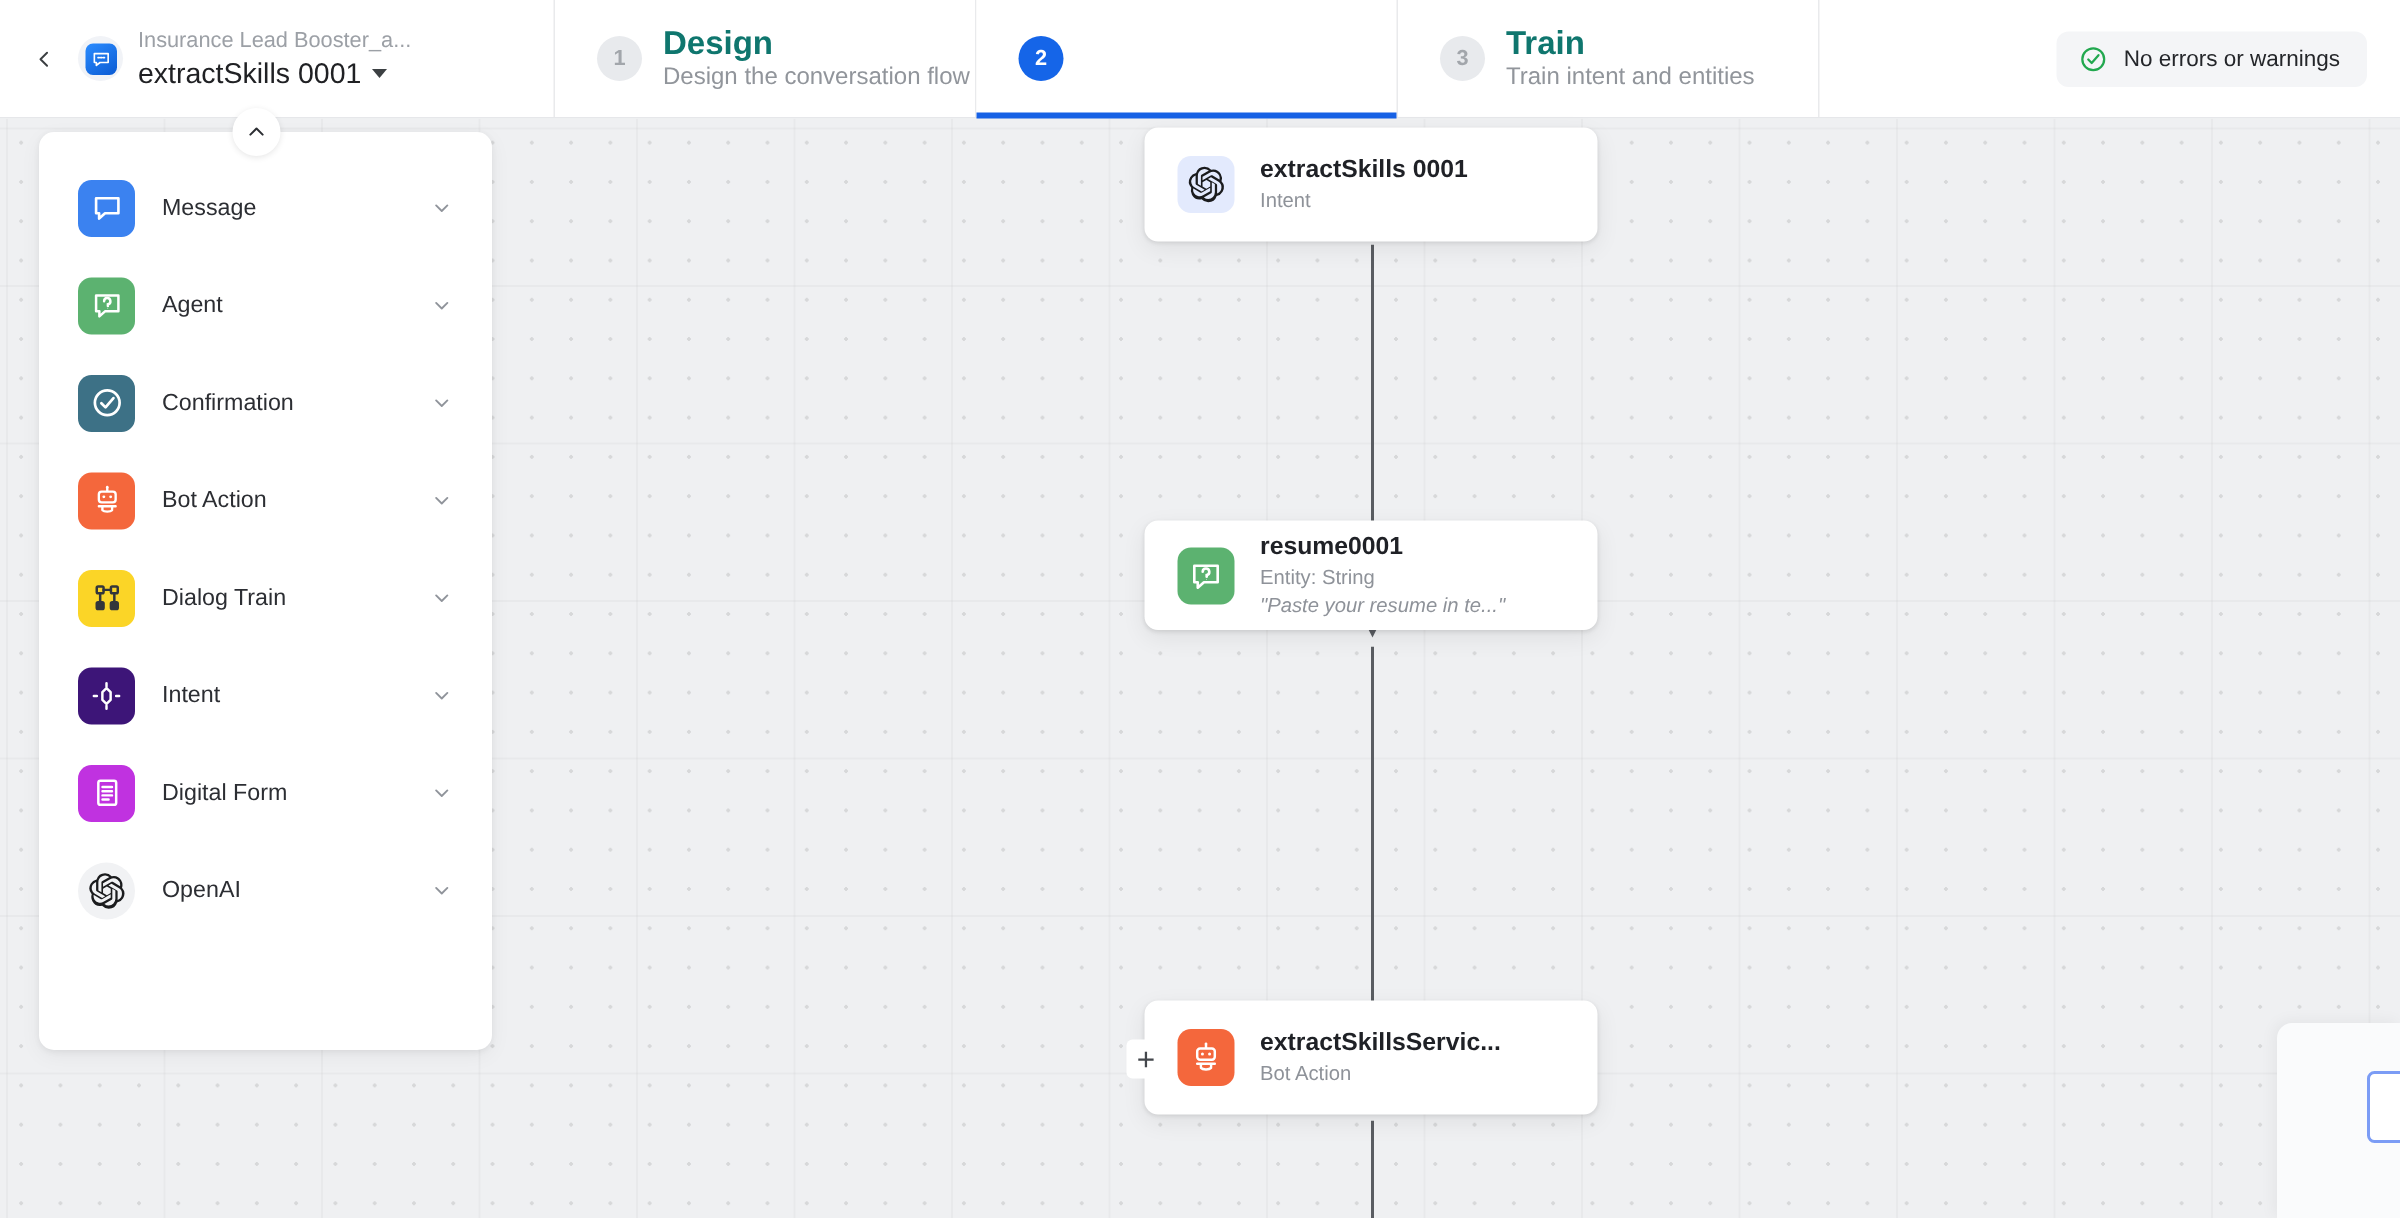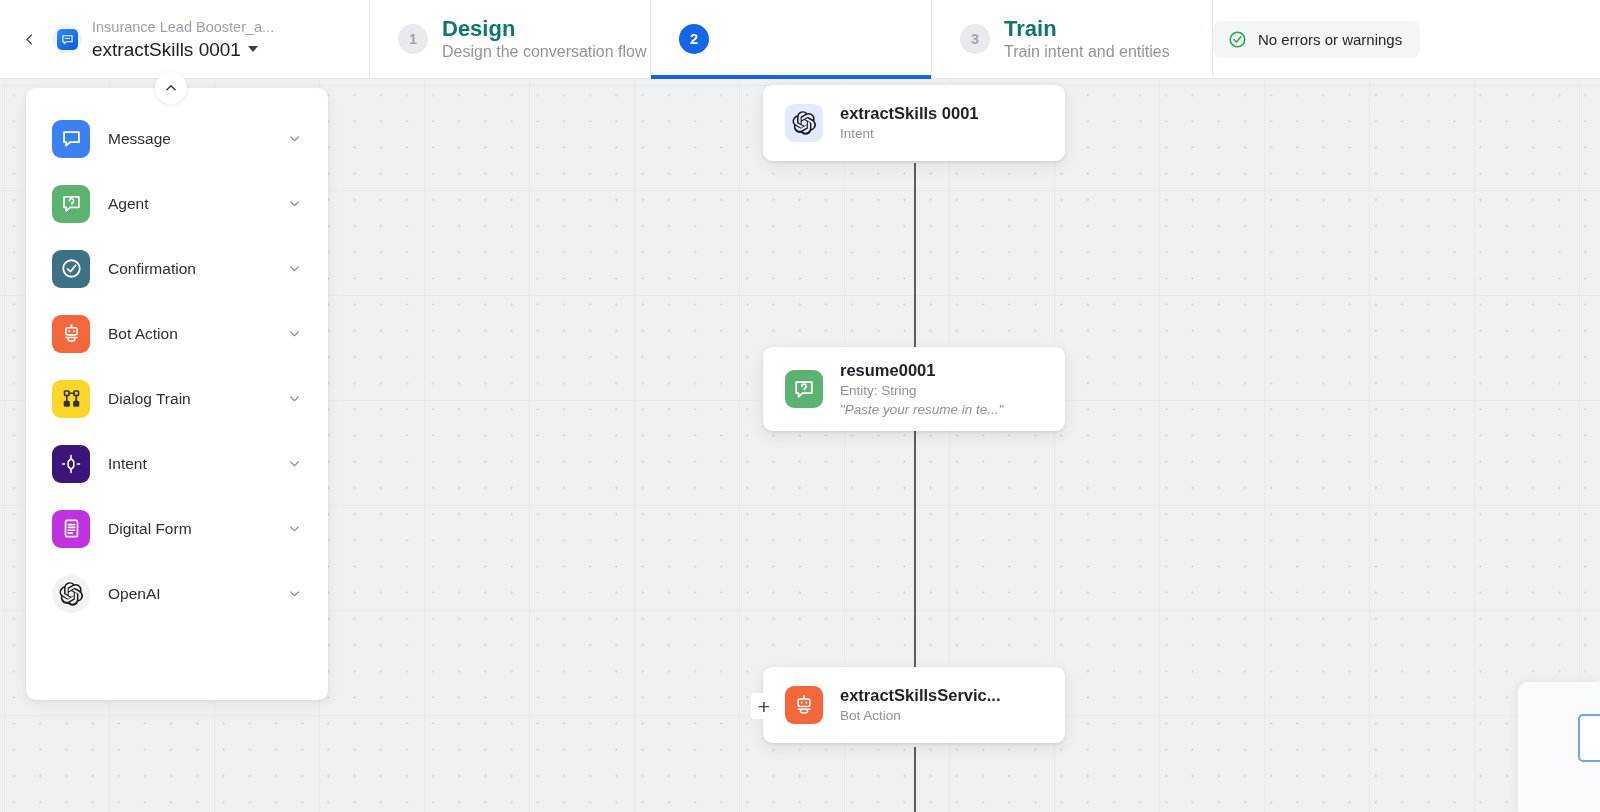--- a/index.html
+++ b/index.html
@@ -95,21 +95,21 @@
     display: flex; align-items: center; justify-content: center;
     flex: 0 0 30px;
   }
   .step.active .step-num { background: #1565e8; color: #ffffff; }
   .step-txt { display: flex; flex-direction: column; gap: 2px; }
   .step-title { font-size: 22px; font-weight: bold; color: #0f766e; line-height: 22px; }
   .step-sub { font-size: 16px; color: #91959b; line-height: 19px; white-space: nowrap; }
 
   .hdr-right {
     flex: 1; display: flex; align-items: center;
-    padding-right: 22px;
+    justify-content: flex-end; padding-right: 22px;
   }
   .status-pill {
     display: flex; align-items: center; gap: 11px;
     background: #f4f5f7; border-radius: 8px;
     padding: 9px 18px 9px 15px; cursor: pointer;
   }
   .status-txt { font-size: 15px; color: #24262a; font-weight: 500; }
 
   
   #sidebar {
@@ -212,21 +212,21 @@
       <svg width="26" height="26" viewBox="0 0 24 24" fill="#1b1c1e">
         <path d="M21.55 10.0a5.42 5.42 0 0 0-.47-4.45 5.49 5.49 0 0 0-5.9-2.63A5.43 5.43 0 0 0 11.1 1.1 5.49 5.49 0 0 0 5.87 4.9a5.43 5.43 0 0 0-3.63 2.63 5.49 5.49 0 0 0 .68 6.43 5.42 5.42 0 0 0 .47 4.45 5.49 5.49 0 0 0 5.9 2.63 5.42 5.42 0 0 0 4.08 1.82 5.49 5.49 0 0 0 5.23-3.8 5.43 5.43 0 0 0 3.63-2.63 5.49 5.49 0 0 0-.68-6.43zM13.37 20.9a4.07 4.07 0 0 1-2.61-.95l.13-.07 4.33-2.5a.71.71 0 0 0 .36-.62V10.65l1.83 1.06a.07.07 0 0 1 .04.05v5.06a4.09 4.09 0 0 1-4.08 4.08zM4.6 17.16a4.07 4.07 0 0 1-.49-2.74l.13.08 4.33 2.5a.7.7 0 0 0 .71 0l5.29-3.05v2.11a.07.07 0 0 1-.03.06l-4.38 2.53a4.09 4.09 0 0 1-5.56-1.49zM3.46 8.2a4.07 4.07 0 0 1 2.13-1.79v5.15a.7.7 0 0 0 .35.61l5.27 3.04-1.83 1.06a.07.07 0 0 1-.06 0L4.85 13.7A4.09 4.09 0 0 1 3.46 8.2zm15.04 3.5L13.2 8.63l1.83-1.05a.07.07 0 0 1 .06 0l4.38 2.53a4.08 4.08 0 0 1-.63 7.36v-5.15a.7.7 0 0 0-.34-.61zm1.82-2.74l-.13-.08-4.32-2.52a.7.7 0 0 0-.71 0L9.87 9.4V7.3a.07.07 0 0 1 .03-.06l4.38-2.52a4.08 4.08 0 0 1 6.05 4.23zM8.87 12.7l-1.83-1.06a.07.07 0 0 1-.04-.05V6.54a4.08 4.08 0 0 1 6.69-3.13l-.13.07-4.33 2.5a.71.71 0 0 0-.36.62zm1-2.14L12.23 9.2l2.37 1.36v2.73l-2.36 1.36-2.37-1.36z"></path>
       </svg>
     </div>
     <div class="node-txt">
       <div class="node-title">extractSkills 0001</div>
       <div class="node-sub">Intent</div>
     </div>
   </div>
 
-  <div class="node" style="left:763px; top:268px; width:302px; height:84px;">
+  <div class="node" style="left:763px; top:268px; width:302px; height:73px;">
     <div class="node-icon" style="background:#5cb270;">
       <svg width="22" height="22" viewBox="0 0 24 24" fill="none" stroke="#ffffff" stroke-width="1.9">
         <path d="M3.5 4.5h17v12h-10l-4.5 4v-4h-2.5z" stroke-linejoin="round"></path>
         <path d="M9.6 8.9a2.4 2.4 0 1 1 2.9 2.4v1.2" stroke-linecap="round"></path>
         <circle cx="12.4" cy="14.3" r="0.35" fill="#ffffff" stroke="none"></circle>
       </svg>
     </div>
     <div class="node-txt">
       <div class="node-title">resume0001</div>
       <div class="node-sub">Entity: String</div>

